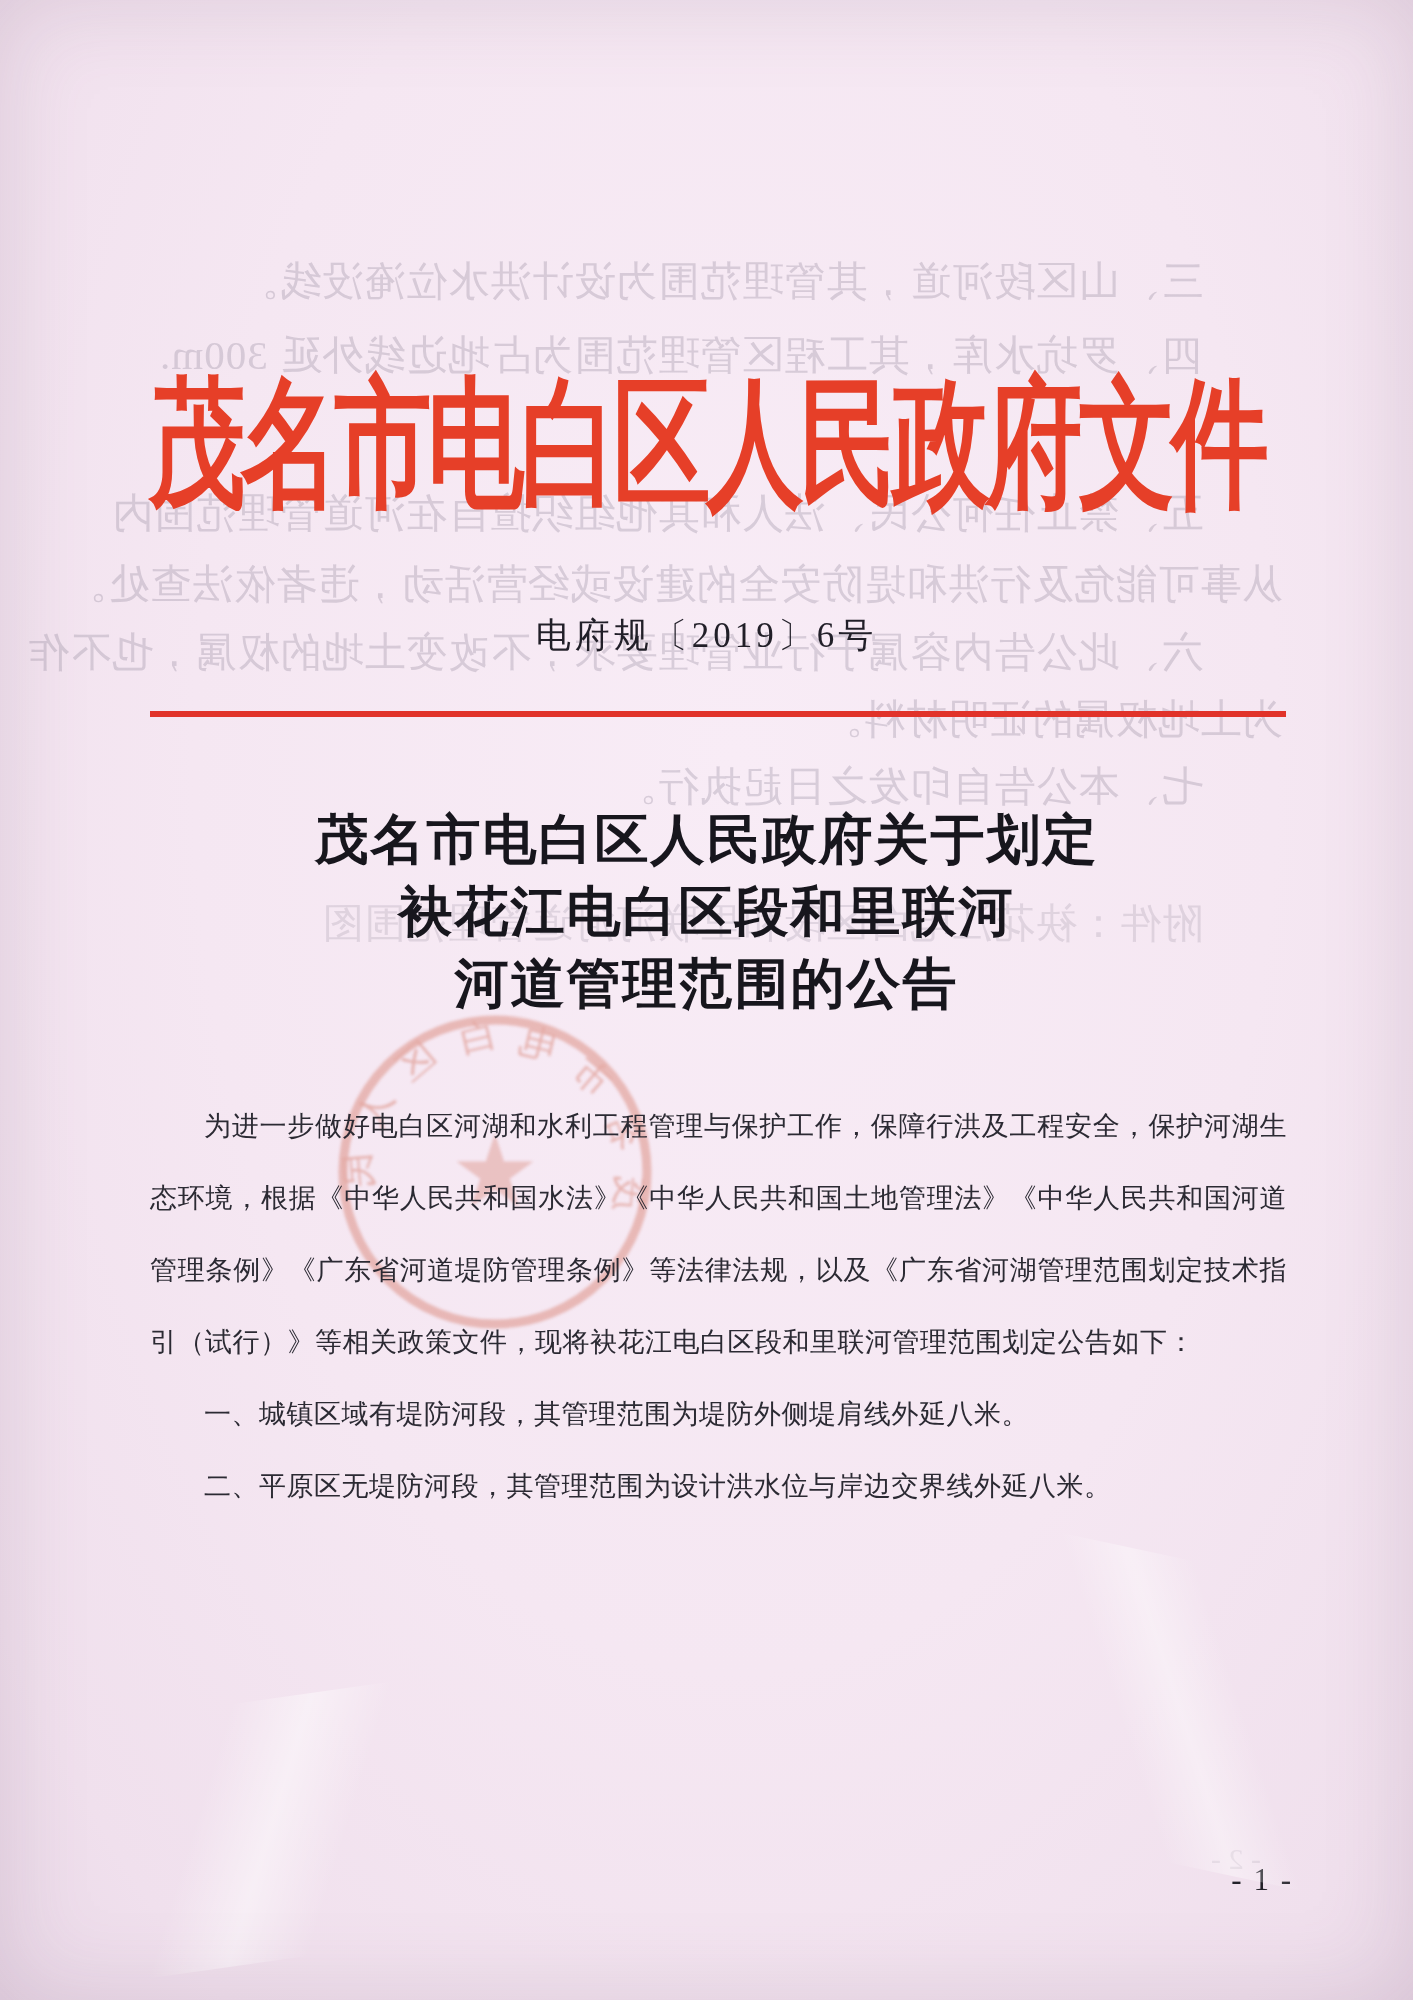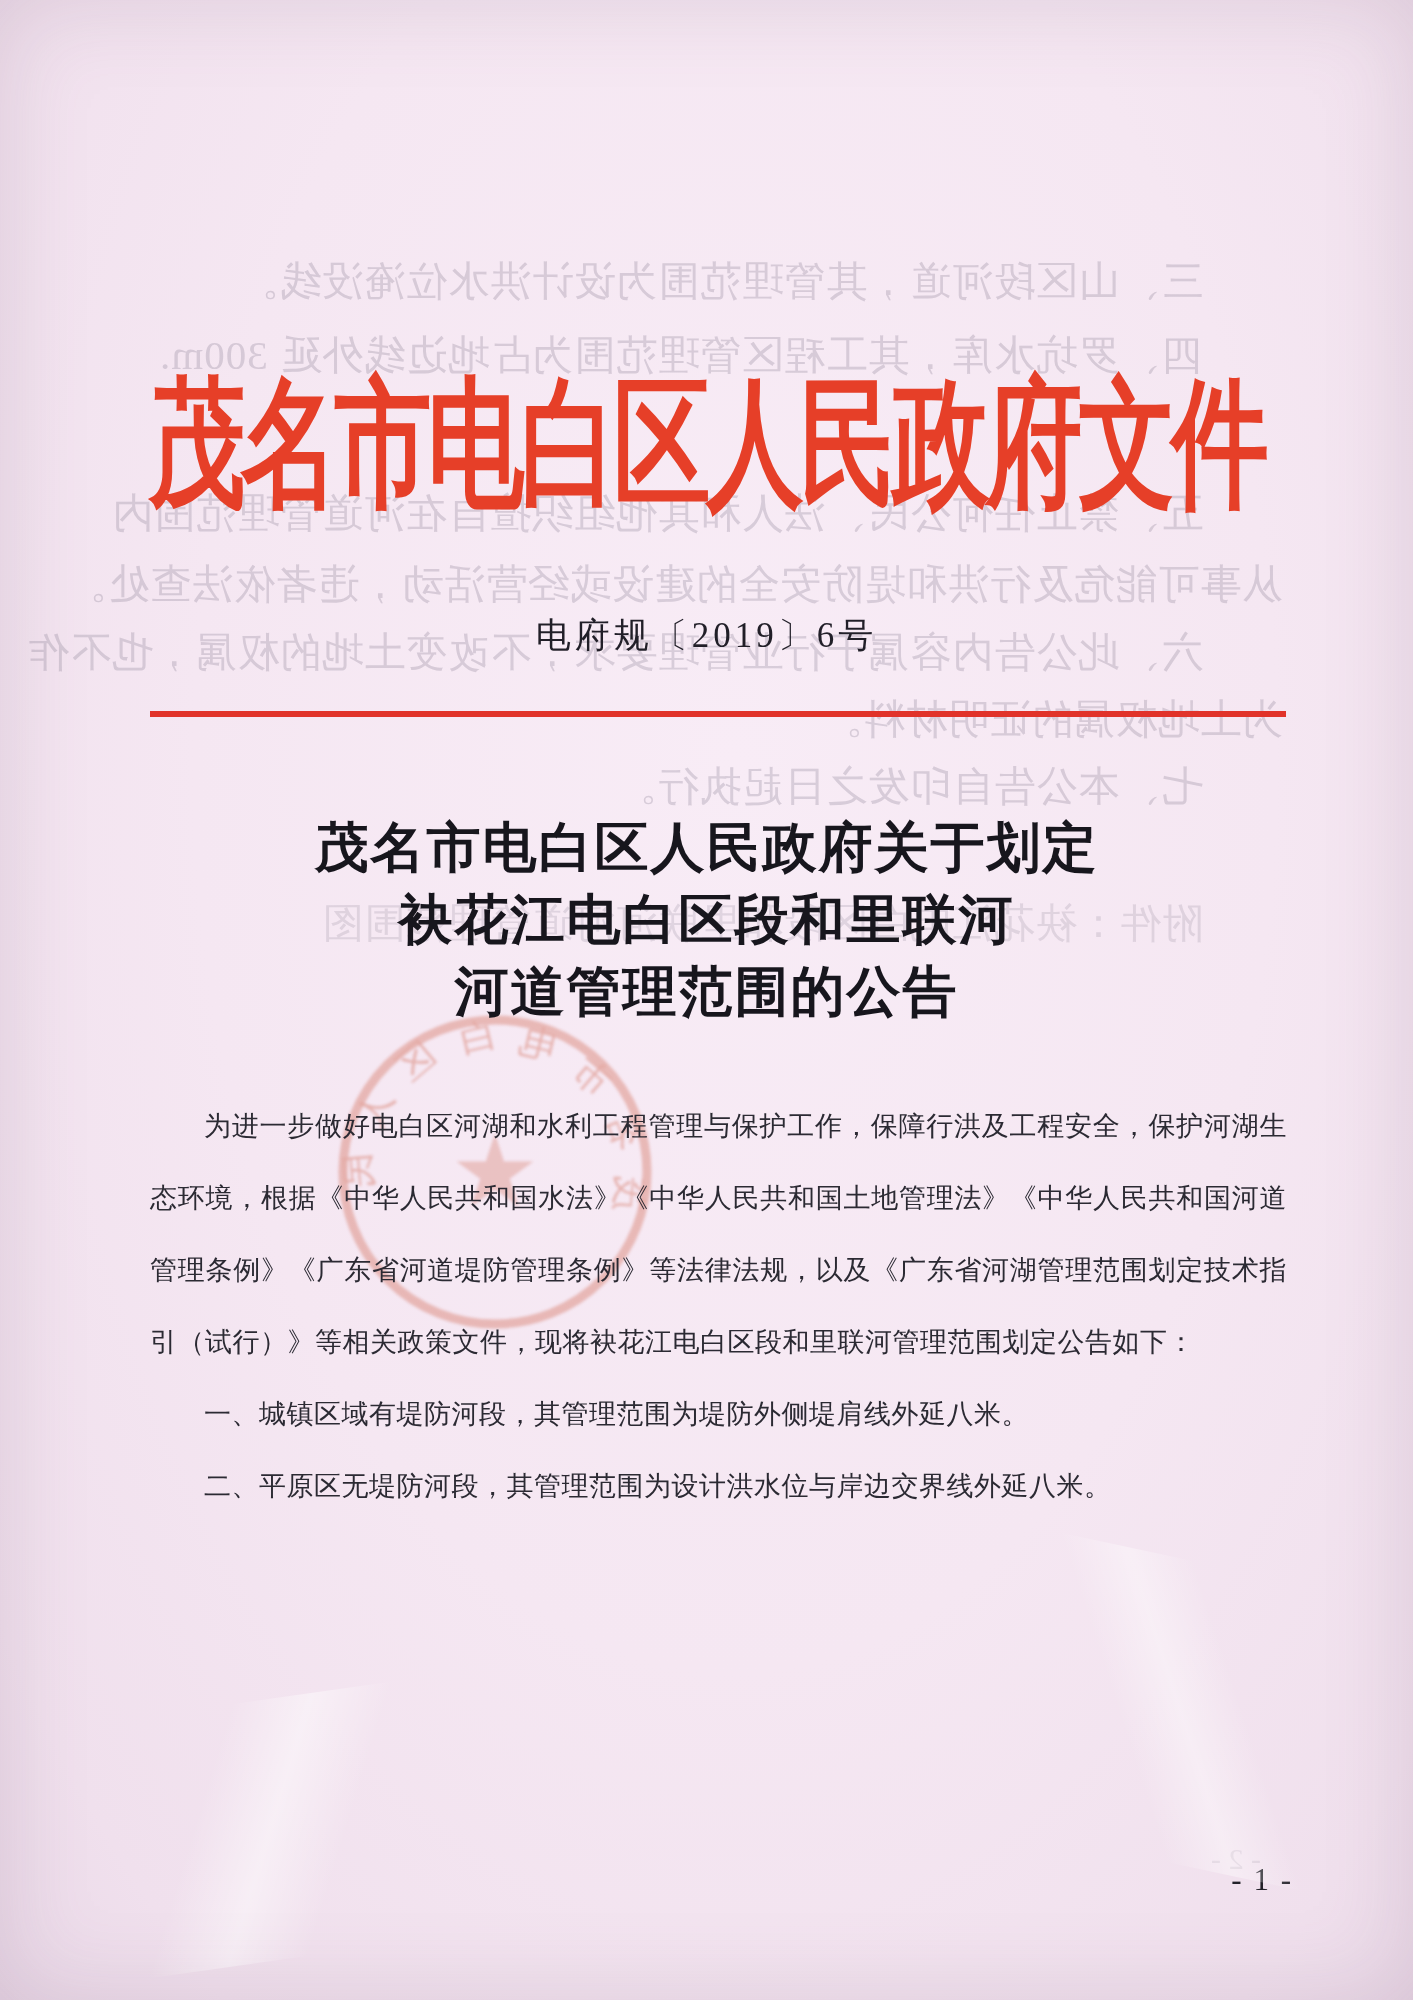--- a/index.html
+++ b/index.html
@@ -73,21 +73,20 @@
   }
   .doc-title{
     position:absolute;
     top:804px;left:0;right:0;
     text-align:center;
     font-size:54px;
     line-height:72px;
     font-weight:bold;
     letter-spacing:2px;
     color:#17161d;
-    margin-top:8px;
   }
   .body-text{
     position:absolute;
     top:1090px;left:150px;
     width:1137px;
     font-size:27px;
     line-height:72px;
     letter-spacing:0.5px;
     color:#2b2a33;
     text-align:justify;

